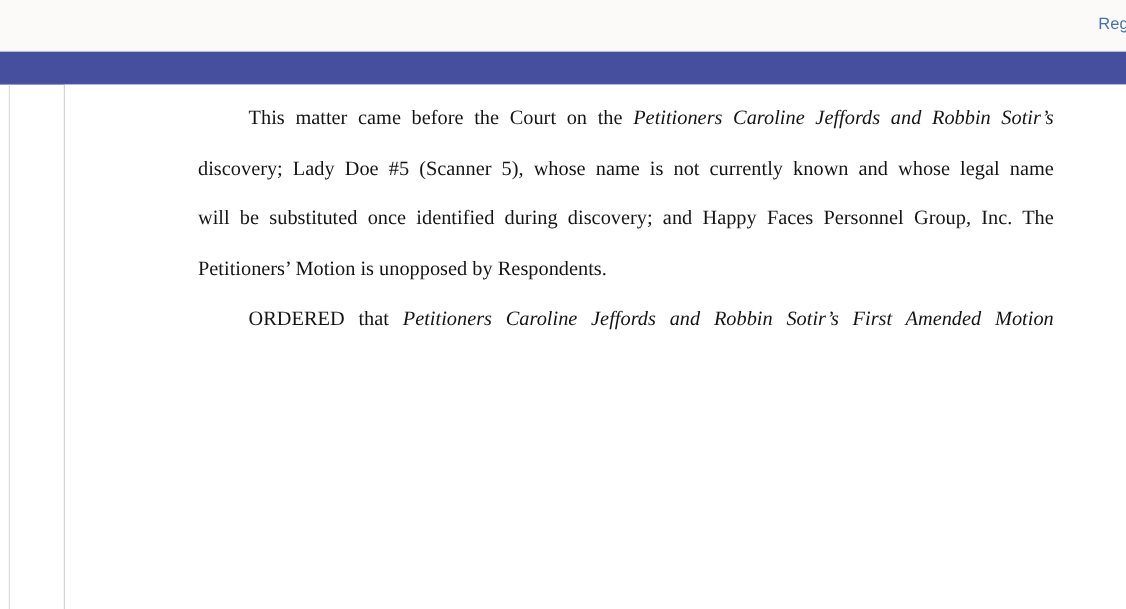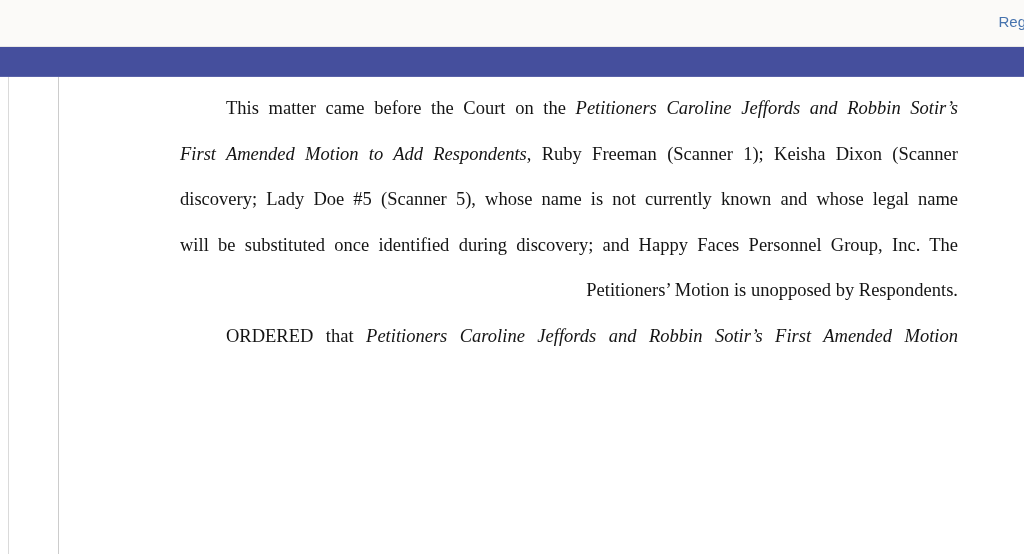--- a/index.html
+++ b/index.html
@@ -96,21 +96,21 @@
   .doc-line {
     height: 45.5px;
     white-space: nowrap;
   }
   .doc-line.justify {
     text-align: justify;
     text-align-last: justify;
     white-space: normal;
   }
   .doc-line.left {
-    text-align: right;
+    text-align: left;
   }
   .doc-line.indent {
     text-indent: 46px;
   }
   .doc-line .it {
     font-style: italic;
   }
 </style>
 </head>
 <body>
@@ -120,20 +120,19 @@
 </div>
 
 <div class="nav-bar"></div>
 
 <div class="doc-viewport">
   <div class="vline-outer"></div>
   <div class="vline-page-edge"></div>
   <div class="doc-page">
     <div class="doc-text" id="doc-lines">
         <div class="doc-line justify indent"><span>This matter came before the Court on the </span><span class="it">Petitioners Caroline Jeffords and Robbin Sotir’s</span></div>
-        <div class="doc-line justify"><span class="it">First Amended Motion to Add Respondents</span><span>, Ruby Freeman (Scanner 1); Keisha Dixon (Scanner</span></div>
         <div class="doc-line justify"><span>discovery; Lady Doe #5 (Scanner 5), whose name is not currently known and whose legal name</span></div>
         <div class="doc-line justify"><span>will be substituted once identified during discovery; and Happy Faces Personnel Group, Inc. The</span></div>
         <div class="doc-line left"><span>Petitioners’ Motion is unopposed by Respondents.</span></div>
         <div class="doc-line justify indent"><span>ORDERED that </span><span class="it">Petitioners Caroline Jeffords and Robbin Sotir’s First Amended Motion</span></div>
       </div>
   </div>
 </div>
 
 </body></html>

